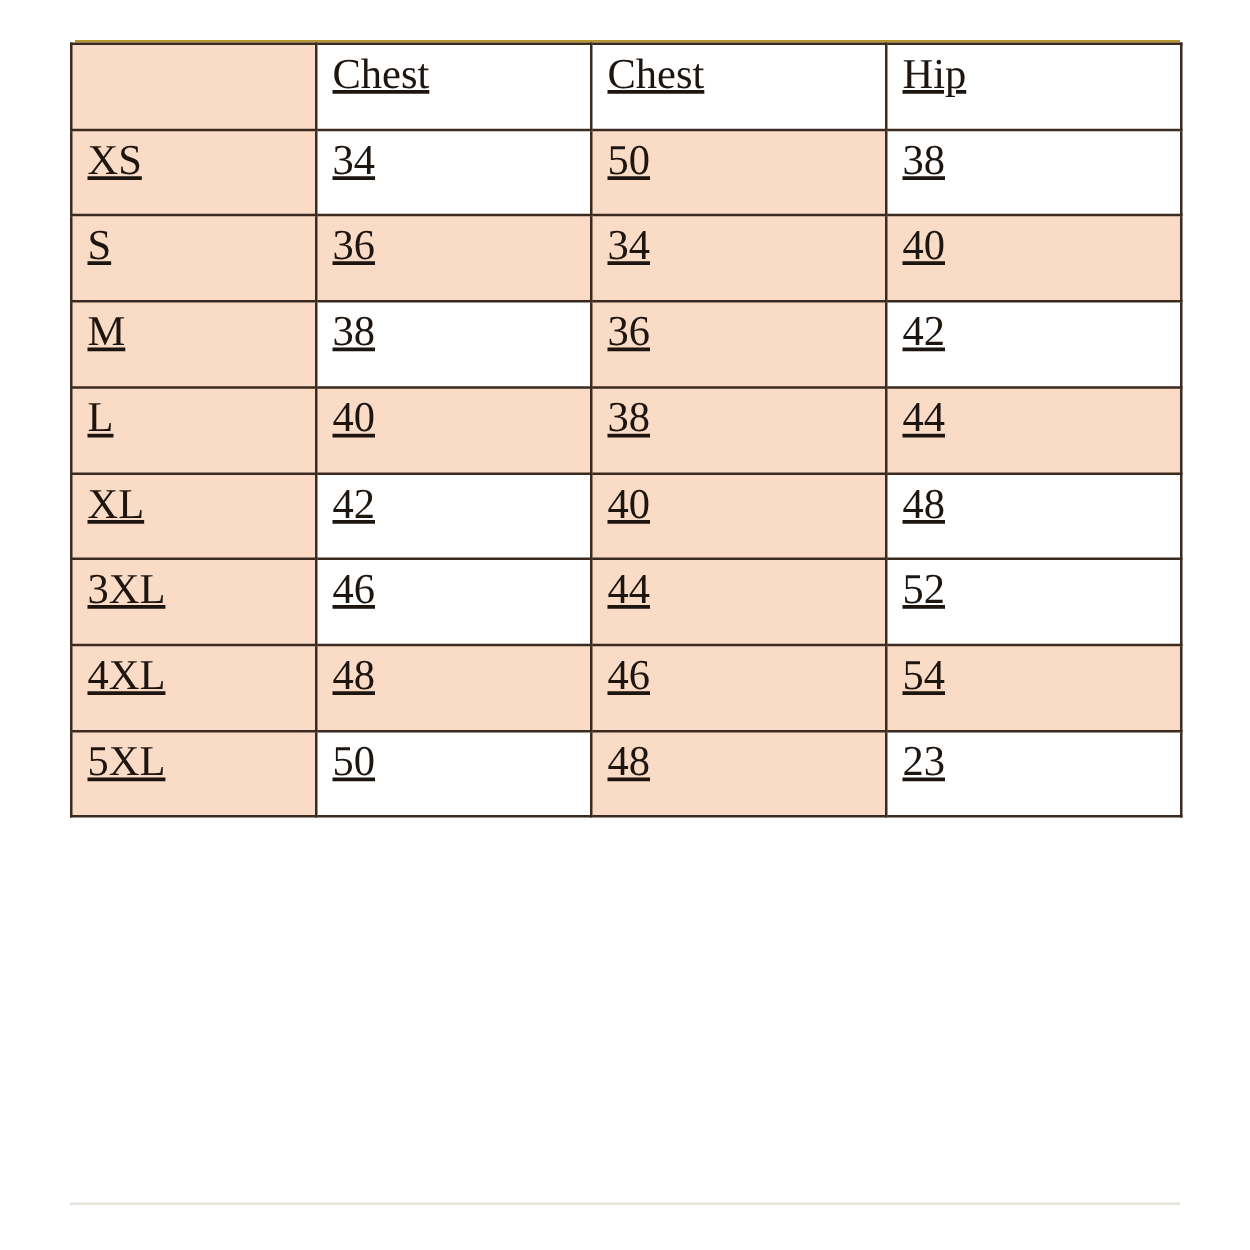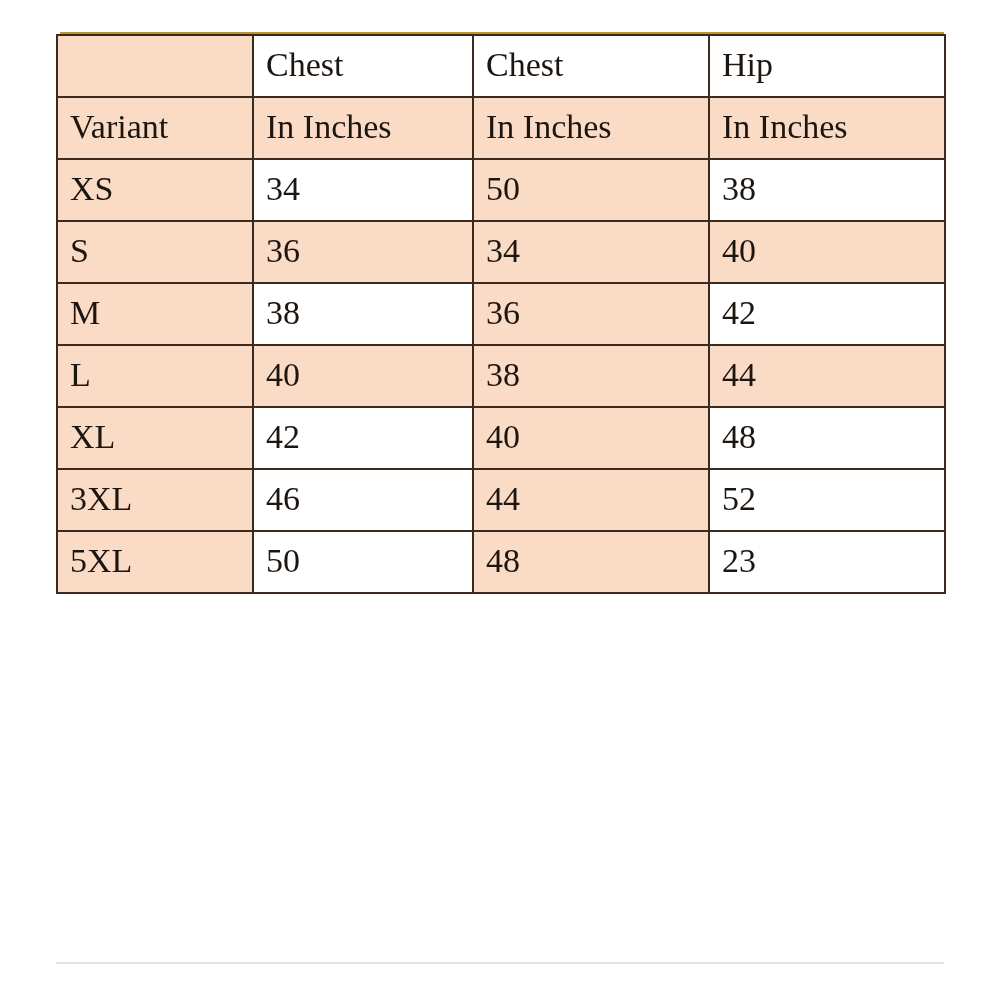--- a/index.html
+++ b/index.html
@@ -26,28 +26,29 @@
     width: 888px;
   }
   table.size-chart {
     border-collapse: collapse;
     table-layout: fixed;
     width: 888px;
     background: #ffffff;
   }
   table.size-chart td {
     border: 2px solid #3a2a20;
-    padding: 6px 12px 8px 12px;
+    padding: 6px 12px 24px 12px;
     font-size: 34px;
     line-height: 1.08;
     color: #1d1510;
     vertical-align: middle;
     height: 62px;
     box-sizing: border-box;
     font-family: "Liberation Serif", serif;
+    text-decoration: underline;
   }
   
   col.c0 { width: 196px; }
   col.c1 { width: 220px; }
   col.c2 { width: 236px; }
   col.c3 { width: 236px; }
 
   
   .peach { background: #fadcc6; }
   .white { background: #ffffff; }
@@ -87,26 +88,20 @@
           <col class="c2">
           <col class="c3">
       </colgroup>
       <tbody>
         <tr>
           <td class="hdr-blank"></td>
           <td class="white">Chest</td>
           <td class="white">Chest</td>
           <td class="white">Hip</td>
         </tr>
-        <tr>
-          <td class="peach">Variant</td>
-          <td class="peach">In Inches</td>
-          <td class="peach">In Inches</td>
-          <td class="peach">In Inches</td>
-        </tr>
 
         <tr>
           <td class="peach">XS</td>
           <td class="white">34</td>
           <td class="peach">50</td>
           <td class="white">38</td>
         </tr>
         <tr>
           <td class="peach">S</td>
           <td class="peach">36</td>
@@ -131,20 +126,26 @@
           <td class="peach">40</td>
           <td class="white">48</td>
         </tr>
         <tr>
           <td class="peach">3XL</td>
           <td class="white">46</td>
           <td class="peach">44</td>
           <td class="white">52</td>
         </tr>
         <tr>
+          <td class="peach">4XL</td>
+          <td class="peach">48</td>
+          <td class="peach">46</td>
+          <td class="peach">54</td>
+        </tr>
+        <tr>
           <td class="peach">5XL</td>
           <td class="white">50</td>
           <td class="peach">48</td>
           <td class="white">23</td>
         </tr>
       </tbody>
     </table>
   </div>
 
   <div class="bottom-rule"></div>

